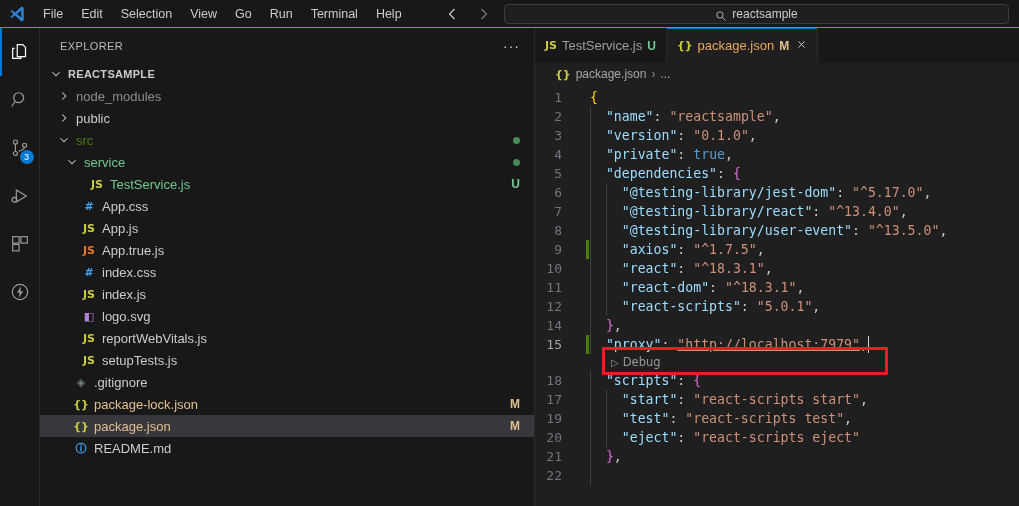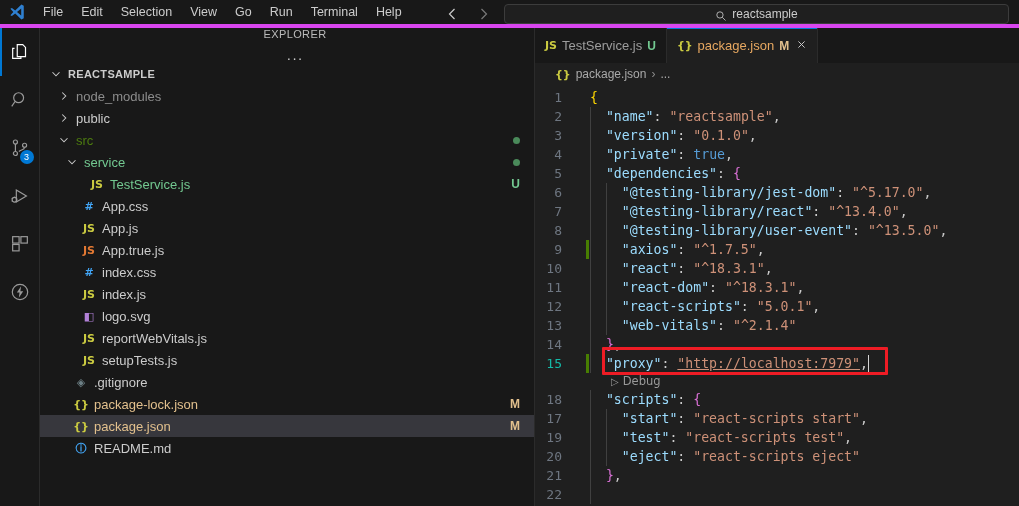--- a/index.html
+++ b/index.html
@@ -14,21 +14,21 @@
     display: flex; flex-direction: column;
     position: relative;
   }
 
   
   .titlebar {
     height: 28px; min-height: 28px;
     background: #181818;
     display: flex; align-items: center;
     position: relative;
-    border-bottom: 4px solid #d946ef;
+    border-bottom: 1px solid #d946ef;
   }
   .vs-logo { width: 34px; display: flex; align-items: center; justify-content: center; }
   .menus { display: flex; align-items: center; gap: 0px; }
   .menu-item {
     font-size: 12.5px; color: #cccccc;
     padding: 3px 9px; line-height: 16px;
     white-space: nowrap; cursor: default;
   }
   .navarrows {
     position: absolute; left: 444px; top: 0; height: 28px;
@@ -74,21 +74,21 @@
   }
 
   
   .sidebar {
     width: 495px; min-width: 495px; background: #181818;
     display: flex; flex-direction: column;
     border-right: 1px solid #2b2b2b;
   }
   .sb-header {
     height: 35px; display: flex; align-items: center;
-    padding: 0 4px 0 20px; justify-content: space-between; flex-direction: column;
+    padding: 0 4px 0 20px; justify-content: space-between;
   }
   .sb-title { font-size: 11px; color: #bbbbbb; letter-spacing: .4px; }
   .sb-dots { color: #cccccc; font-size: 14px; padding: 0 10px; letter-spacing:1px; line-height:10px; cursor:pointer;}
   .tree { flex: 1; overflow: hidden; padding-top: 0px; }
   .row {
     height: 22px; display: flex; align-items: center;
     font-size: 13px; color: #cccccc; cursor: pointer;
     padding-right: 14px; position: relative; white-space: nowrap;
   }
   .row.selected { background: #37373d; }
@@ -131,21 +131,21 @@
     background: #1f1f1f;
     font-family: "DejaVu Sans Mono", monospace;
     font-size: 13.2px; line-height: 19px;
     padding-top: 3px;
   }
   .cline { height: 19px; display: flex; align-items: center; position: relative; white-space: pre; }
   .ln {
     width: 48px; min-width:48px; text-align: right; padding-right: 21px;
     color: #6e7681; font-size: 13px; flex: 0 0 48px;
   }
-  .ln.cur { color: #14b8a6; }
+  .ln.cur { color: #a3a3a3; }
   .gitbar { position:absolute; left: 51px; top:0; width:3px; height:19px; background:#487e02;}
   .ctext { padding-left: 7px; position: relative; }
   .ind { color:#404040; }
 
   
   .t-key   { color: #9cdcfe; }
   .t-str   { color: #ce9178; }
   .t-bool  { color: #569cd6; }
   .t-punct { color: #cccccc; }
   .t-br1   { color: #ffd700; }
@@ -431,21 +431,20 @@
           <div class="cline"><span class="ln">3</span><span class="ctext"><span class="ind">  </span><span class="t-key">"version"</span><span class="t-punct">: </span><span class="t-str">"0.1.0"</span><span class="t-punct">,</span></span><span class="iguide" style="left: 55px;"></span></div>
           <div class="cline"><span class="ln">4</span><span class="ctext"><span class="ind">  </span><span class="t-key">"private"</span><span class="t-punct">: </span><span class="t-bool">true</span><span class="t-punct">,</span></span><span class="iguide" style="left: 55px;"></span></div>
           <div class="cline"><span class="ln">5</span><span class="ctext"><span class="ind">  </span><span class="t-key">"dependencies"</span><span class="t-punct">: </span><span class="t-br2">{</span></span><span class="iguide" style="left: 55px;"></span></div>
           <div class="cline"><span class="ln">6</span><span class="ctext"><span class="ind">    </span><span class="t-key">"@testing-library/jest-dom"</span><span class="t-punct">: </span><span class="t-str">"^5.17.0"</span><span class="t-punct">,</span></span><span class="iguide" style="left: 55px;"></span><span class="iguide" style="left: 70.86px;"></span></div>
           <div class="cline"><span class="ln">7</span><span class="ctext"><span class="ind">    </span><span class="t-key">"@testing-library/react"</span><span class="t-punct">: </span><span class="t-str">"^13.4.0"</span><span class="t-punct">,</span></span><span class="iguide" style="left: 55px;"></span><span class="iguide" style="left: 70.86px;"></span></div>
           <div class="cline"><span class="ln">8</span><span class="ctext"><span class="ind">    </span><span class="t-key">"@testing-library/user-event"</span><span class="t-punct">: </span><span class="t-str">"^13.5.0"</span><span class="t-punct">,</span></span><span class="iguide" style="left: 55px;"></span><span class="iguide" style="left: 70.86px;"></span></div>
           <div class="cline"><span class="ln">9</span><span class="gitbar"></span><span class="ctext"><span class="ind">    </span><span class="t-key">"axios"</span><span class="t-punct">: </span><span class="t-str">"^1.7.5"</span><span class="t-punct">,</span></span><span class="iguide" style="left: 55px;"></span><span class="iguide" style="left: 70.86px;"></span></div>
           <div class="cline"><span class="ln">10</span><span class="ctext"><span class="ind">    </span><span class="t-key">"react"</span><span class="t-punct">: </span><span class="t-str">"^18.3.1"</span><span class="t-punct">,</span></span><span class="iguide" style="left: 55px;"></span><span class="iguide" style="left: 70.86px;"></span></div>
           <div class="cline"><span class="ln">11</span><span class="ctext"><span class="ind">    </span><span class="t-key">"react-dom"</span><span class="t-punct">: </span><span class="t-str">"^18.3.1"</span><span class="t-punct">,</span></span><span class="iguide" style="left: 55px;"></span><span class="iguide" style="left: 70.86px;"></span></div>
           <div class="cline"><span class="ln">12</span><span class="ctext"><span class="ind">    </span><span class="t-key">"react-scripts"</span><span class="t-punct">: </span><span class="t-str">"5.0.1"</span><span class="t-punct">,</span></span><span class="iguide" style="left: 55px;"></span><span class="iguide" style="left: 70.86px;"></span></div>
-          <div class="cline"><span class="ln">13</span><span class="ctext"><span class="ind">    </span><span class="t-key">"web-vitals"</span><span class="t-punct">: </span><span class="t-str">"^2.1.4"</span></span><span class="iguide" style="left: 55px;"></span><span class="iguide" style="left: 70.86px;"></span></div>
           <div class="cline"><span class="ln">14</span><span class="ctext"><span class="ind">  </span><span class="t-br2">}</span><span class="t-punct">,</span></span><span class="iguide" style="left: 55px;"></span></div>
           <div class="cline"><span class="ln cur">15</span><span class="gitbar"></span><span class="ctext"><span class="ind">  </span><span class="t-key">"proxy"</span><span class="t-punct">: </span><span class="t-link">"http://localhost:7979"</span><span class="t-punct">,</span><span class="cursor"></span></span><span class="iguide" style="left: 55px;"></span></div>
           <div class="codelens">
             <span class="clplay">▷</span>
             <span>Debug</span>
           </div>
           <div class="cline"><span class="ln">18</span><span class="ctext"><span class="ind">  </span><span class="t-key">"scripts"</span><span class="t-punct">: </span><span class="t-br2">{</span></span><span class="iguide" style="left: 55px;"></span></div>
           <div class="cline"><span class="ln">17</span><span class="ctext"><span class="ind">    </span><span class="t-key">"start"</span><span class="t-punct">: </span><span class="t-str">"react-scripts start"</span><span class="t-punct">,</span></span><span class="iguide" style="left: 55px;"></span><span class="iguide" style="left: 70.86px;"></span></div>
           <div class="cline"><span class="ln">19</span><span class="ctext"><span class="ind">    </span><span class="t-key">"test"</span><span class="t-punct">: </span><span class="t-str">"react-scripts test"</span><span class="t-punct">,</span></span><span class="iguide" style="left: 55px;"></span><span class="iguide" style="left: 70.86px;"></span></div>
           <div class="cline"><span class="ln">20</span><span class="ctext"><span class="ind">    </span><span class="t-key">"eject"</span><span class="t-punct">: </span><span class="t-str">"react-scripts eject"</span></span><span class="iguide" style="left: 55px;"></span><span class="iguide" style="left: 70.86px;"></span></div>

